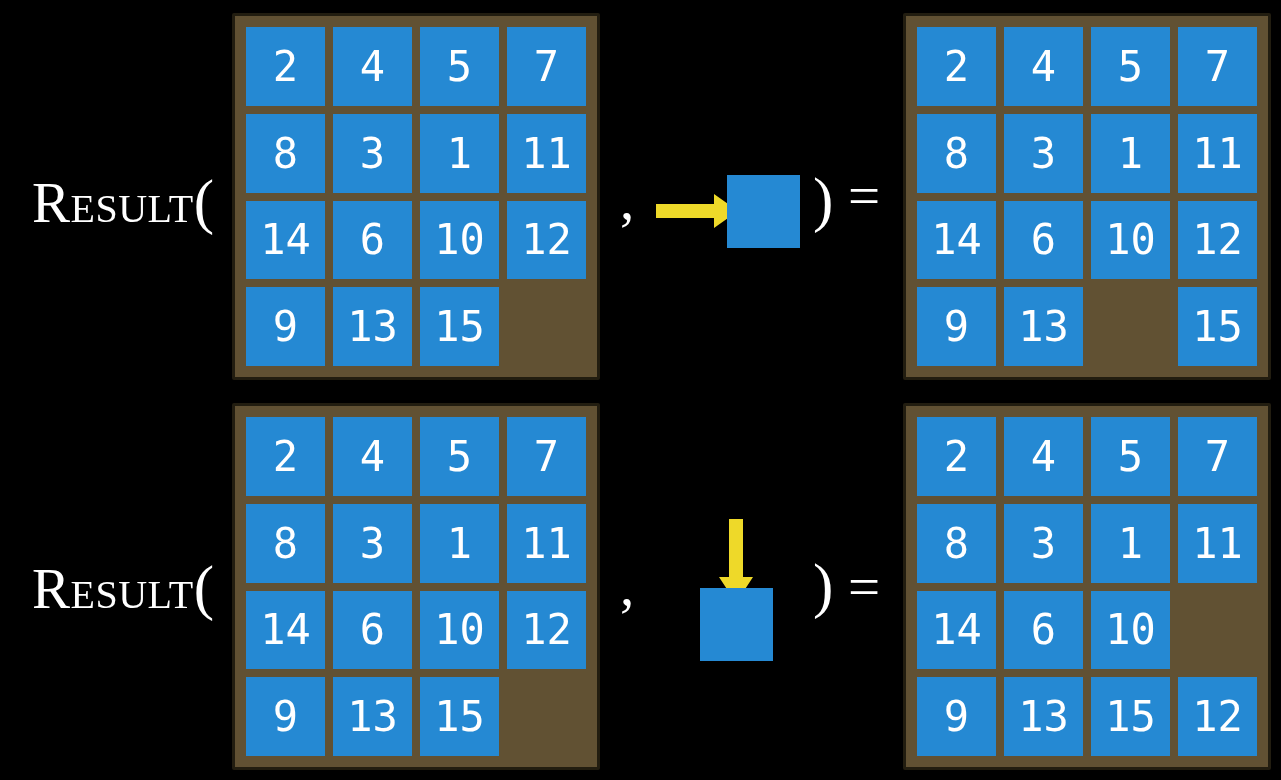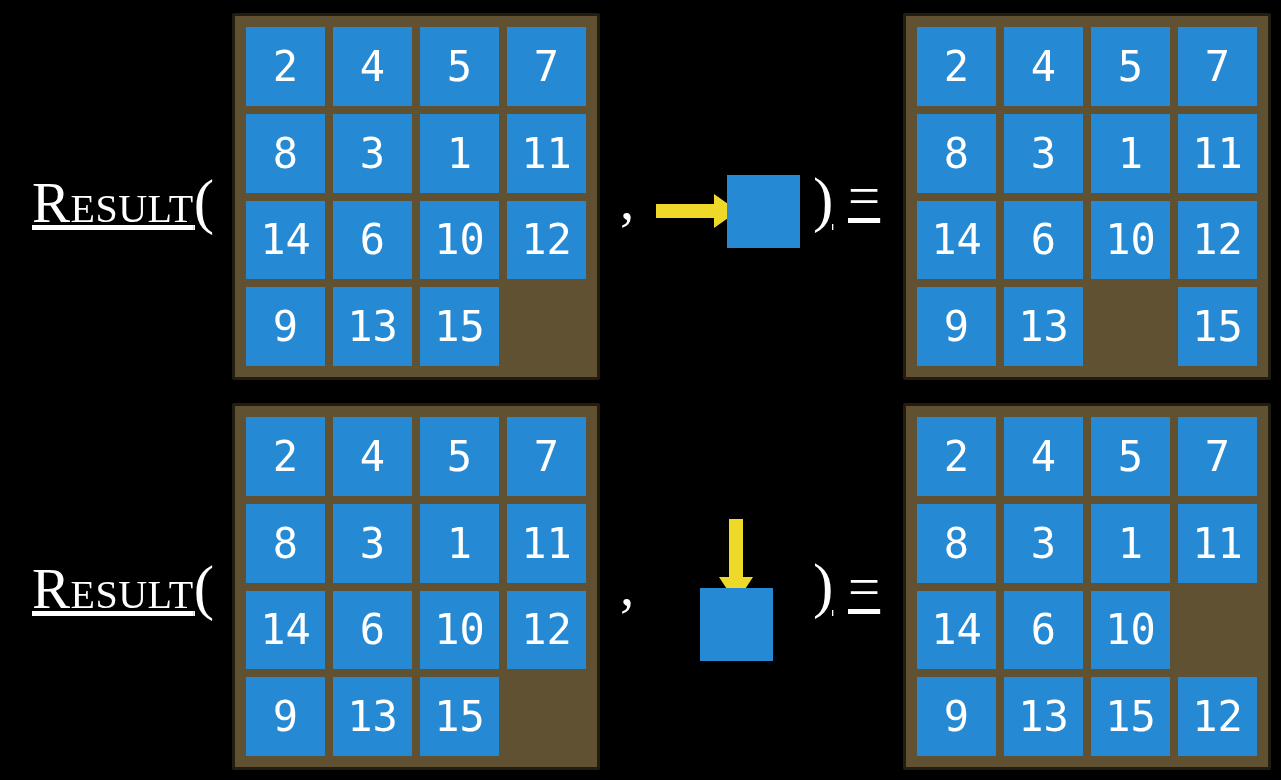--- a/index.html
+++ b/index.html
@@ -8,21 +8,21 @@
   }
   * { margin:0; padding:0; box-sizing:border-box; }
   html,body { background: var(--bg); }
   .stage {
     position: relative; width: 1281px; height: 780px;
     background: var(--bg); overflow: hidden;
   }
   .eq-text {
     position: absolute; color: var(--label);
     font-family: "Liberation Serif", serif;
-    font-size: 57px; line-height: 1; white-space: nowrap; text-decoration: underline;
+    font-size: 57px; line-height: 1; white-space: nowrap;
   }
   .fn-name { font-variant: small-caps; letter-spacing: 0.5px; }
   .paren-lg { font-size: 61px; }
   .board {
     position: absolute; width: 368px; height: 367px;
     background: var(--frame);
     border: 3px solid var(--frame-border);
     border-radius: 2px;
     display: grid;
     grid-template-columns: repeat(4, 1fr);

